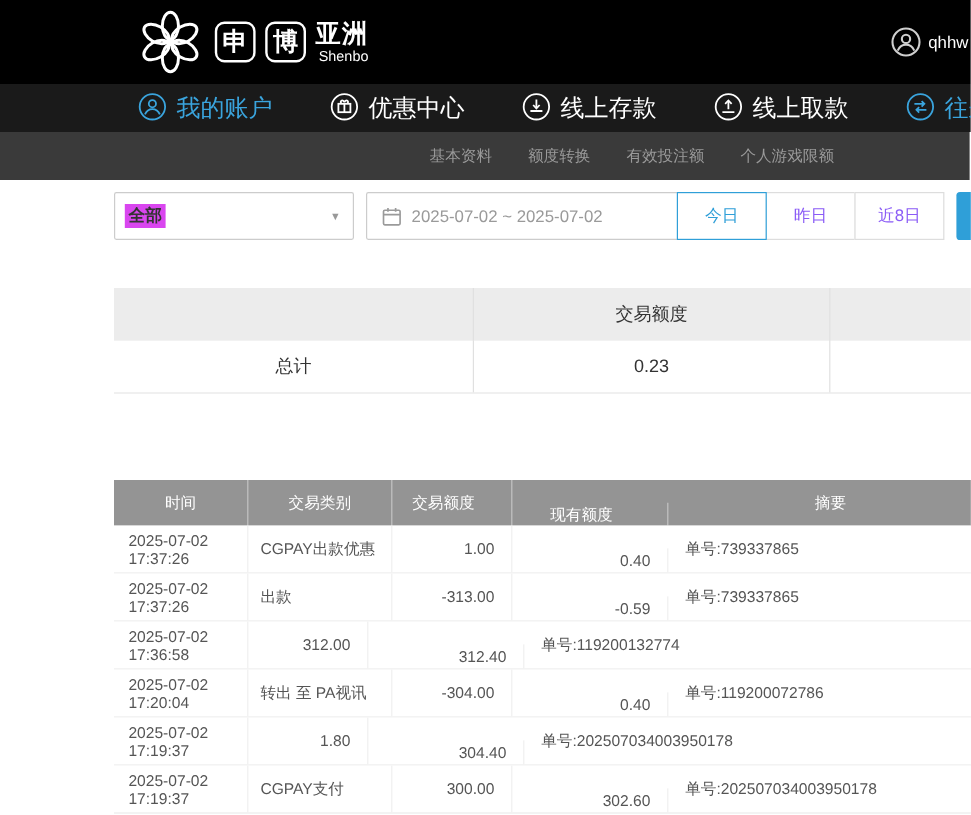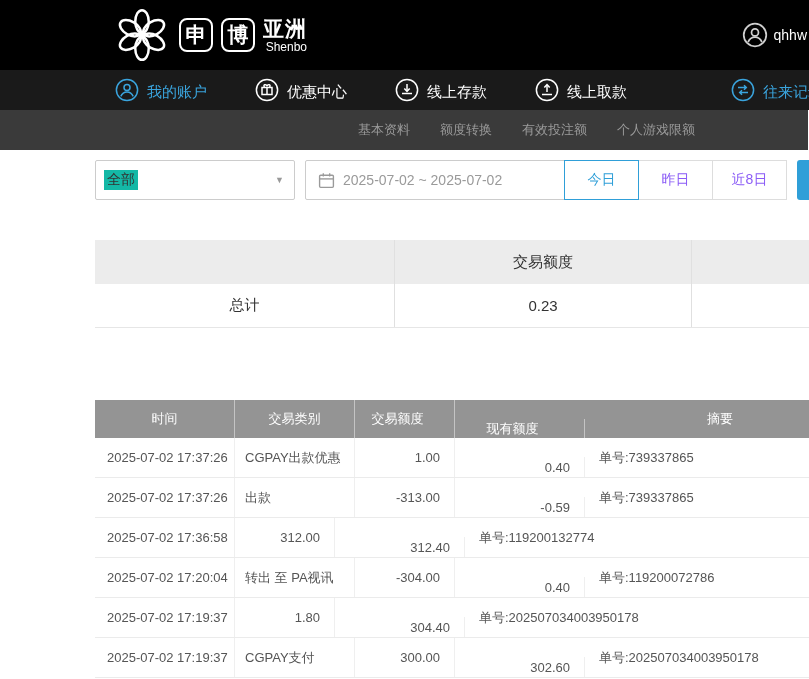--- a/index.html
+++ b/index.html
@@ -17,36 +17,36 @@
   .logo-region { margin-left:8px; color:#fff; line-height:1; }
   .logo-region .cn { font-size:21px; font-weight:bold; letter-spacing:1px; }
   .logo-region .en { font-size:12px; margin-top:2px; text-align:right; }
   .userbox { position:absolute; right:2px; top:0; height:70px; display:flex; align-items:center;
              color:#fff; font-size:14px; cursor:pointer; }
   .userbox svg { margin-right:6px; }
 
   
   .mainnav { position:absolute; left:0; top:70px; width:809px; height:40px; background:#1a1a1a;
              display:flex; align-items:center; padding-left:115px; gap:48px; }
-  .nav-item { display:flex; align-items:flex-end; gap:8px; color:#fff; font-size:15px;
+  .nav-item { display:flex; align-items:flex-start; gap:8px; color:#fff; font-size:20px;
               white-space:nowrap; cursor:pointer; }
   .nav-item.active { color:#3aa4dd; }
   .nav-item.last { margin-left:auto; margin-right:-14px; }
 
   
   .subnav { position:absolute; left:0; top:110px; width:808px; height:40px; background:#3a3a3a;
             display:flex; align-items:center; padding-left:358px; gap:30px; }
   .subnav-item { color:#9a9a9a; font-size:13px; white-space:nowrap; cursor:pointer; }
 
   
   .filters { position:absolute; left:0; top:160px; width:809px; height:40px; }
   .select-box { position:absolute; left:95px; top:0; width:200px; height:40px; border:1px solid #ccc;
                 border-radius:2px; display:flex; align-items:center; padding-left:8px;
                 font-size:14px; color:#333; cursor:pointer; background:#fff; }
-  .sel-text { background:#14b8a6; padding:1px 3px; }
+  .sel-text { background:#d946ef; padding:1px 3px;font-weight:bold; }
   .select-caret { position:absolute; right:10px; top:14px; color:#999; font-size:9px; }
   .date-box { position:absolute; left:305px; top:0; width:284px; height:40px; border:1px solid #ccc;
               border-radius:2px; display:flex; align-items:center; padding-left:12px; gap:8px;
               font-size:14px; color:#9a9a9a; cursor:pointer; background:#fff; }
   .range-group { position:absolute; left:565px; top:0; display:flex; }
   .range-btn { width:75px; height:40px; background:#fff; border:1px solid #ddd; margin-left:-1px;
                font-size:14px; color:#8b5cf6; cursor:pointer;
                font-family:"Liberation Sans","DejaVu Sans",sans-serif; }
   .range-btn.active { color:#2f9fd8; border-color:#2f9fd8; position:relative; z-index:2; }
   .search-btn { position:absolute; left:797px; top:0; width:46px; height:40px; background:#2f9fd8;
@@ -61,21 +61,21 @@
   .s-col1 { width:300px; } .s-col2 { width:297px; } .s-col3 { width:163px; border-right:none; }
 
   
   .records { position:absolute; left:95px; top:400px; width:760px; font-size:13px; color:#555; }
   .r-head { display:flex; height:38px; background:#949494; color:#fff; font-size:13px; }
   .r-head .r-cell { justify-content:center; border-right:1px solid rgba(255,255,255,.45); }
   .r-head .r-cell:last-child { border-right:none; }
   .r-row { display:flex; min-height:40px; background:#fff; border-bottom:1px solid #ebebeb; }
   .r-cell { display:flex; align-items:center; padding:2px 0; border-right:1px solid #efefef; }
   .r-row .r-cell:last-child { border-right:none; }
-  .col-time    { width:140px; padding-left:12px; }
+  .col-time    { width:112px; padding-left:12px; }
   .col-type    { width:120px; padding-left:10px; padding-right:6px; line-height:1.35; }
   .col-amount  { width:100px; justify-content:flex-end; padding-right:14px; }
   .col-balance { width:130px; justify-content:flex-end; padding-right:14px;margin-top:19px; }
   .col-note    { width:270px; padding-left:14px; }
   .r-head .col-time, .r-head .col-type, .r-head .col-note { padding:0; }
 </style>
 </head>
 <body>
 
 <header class="topbar">

